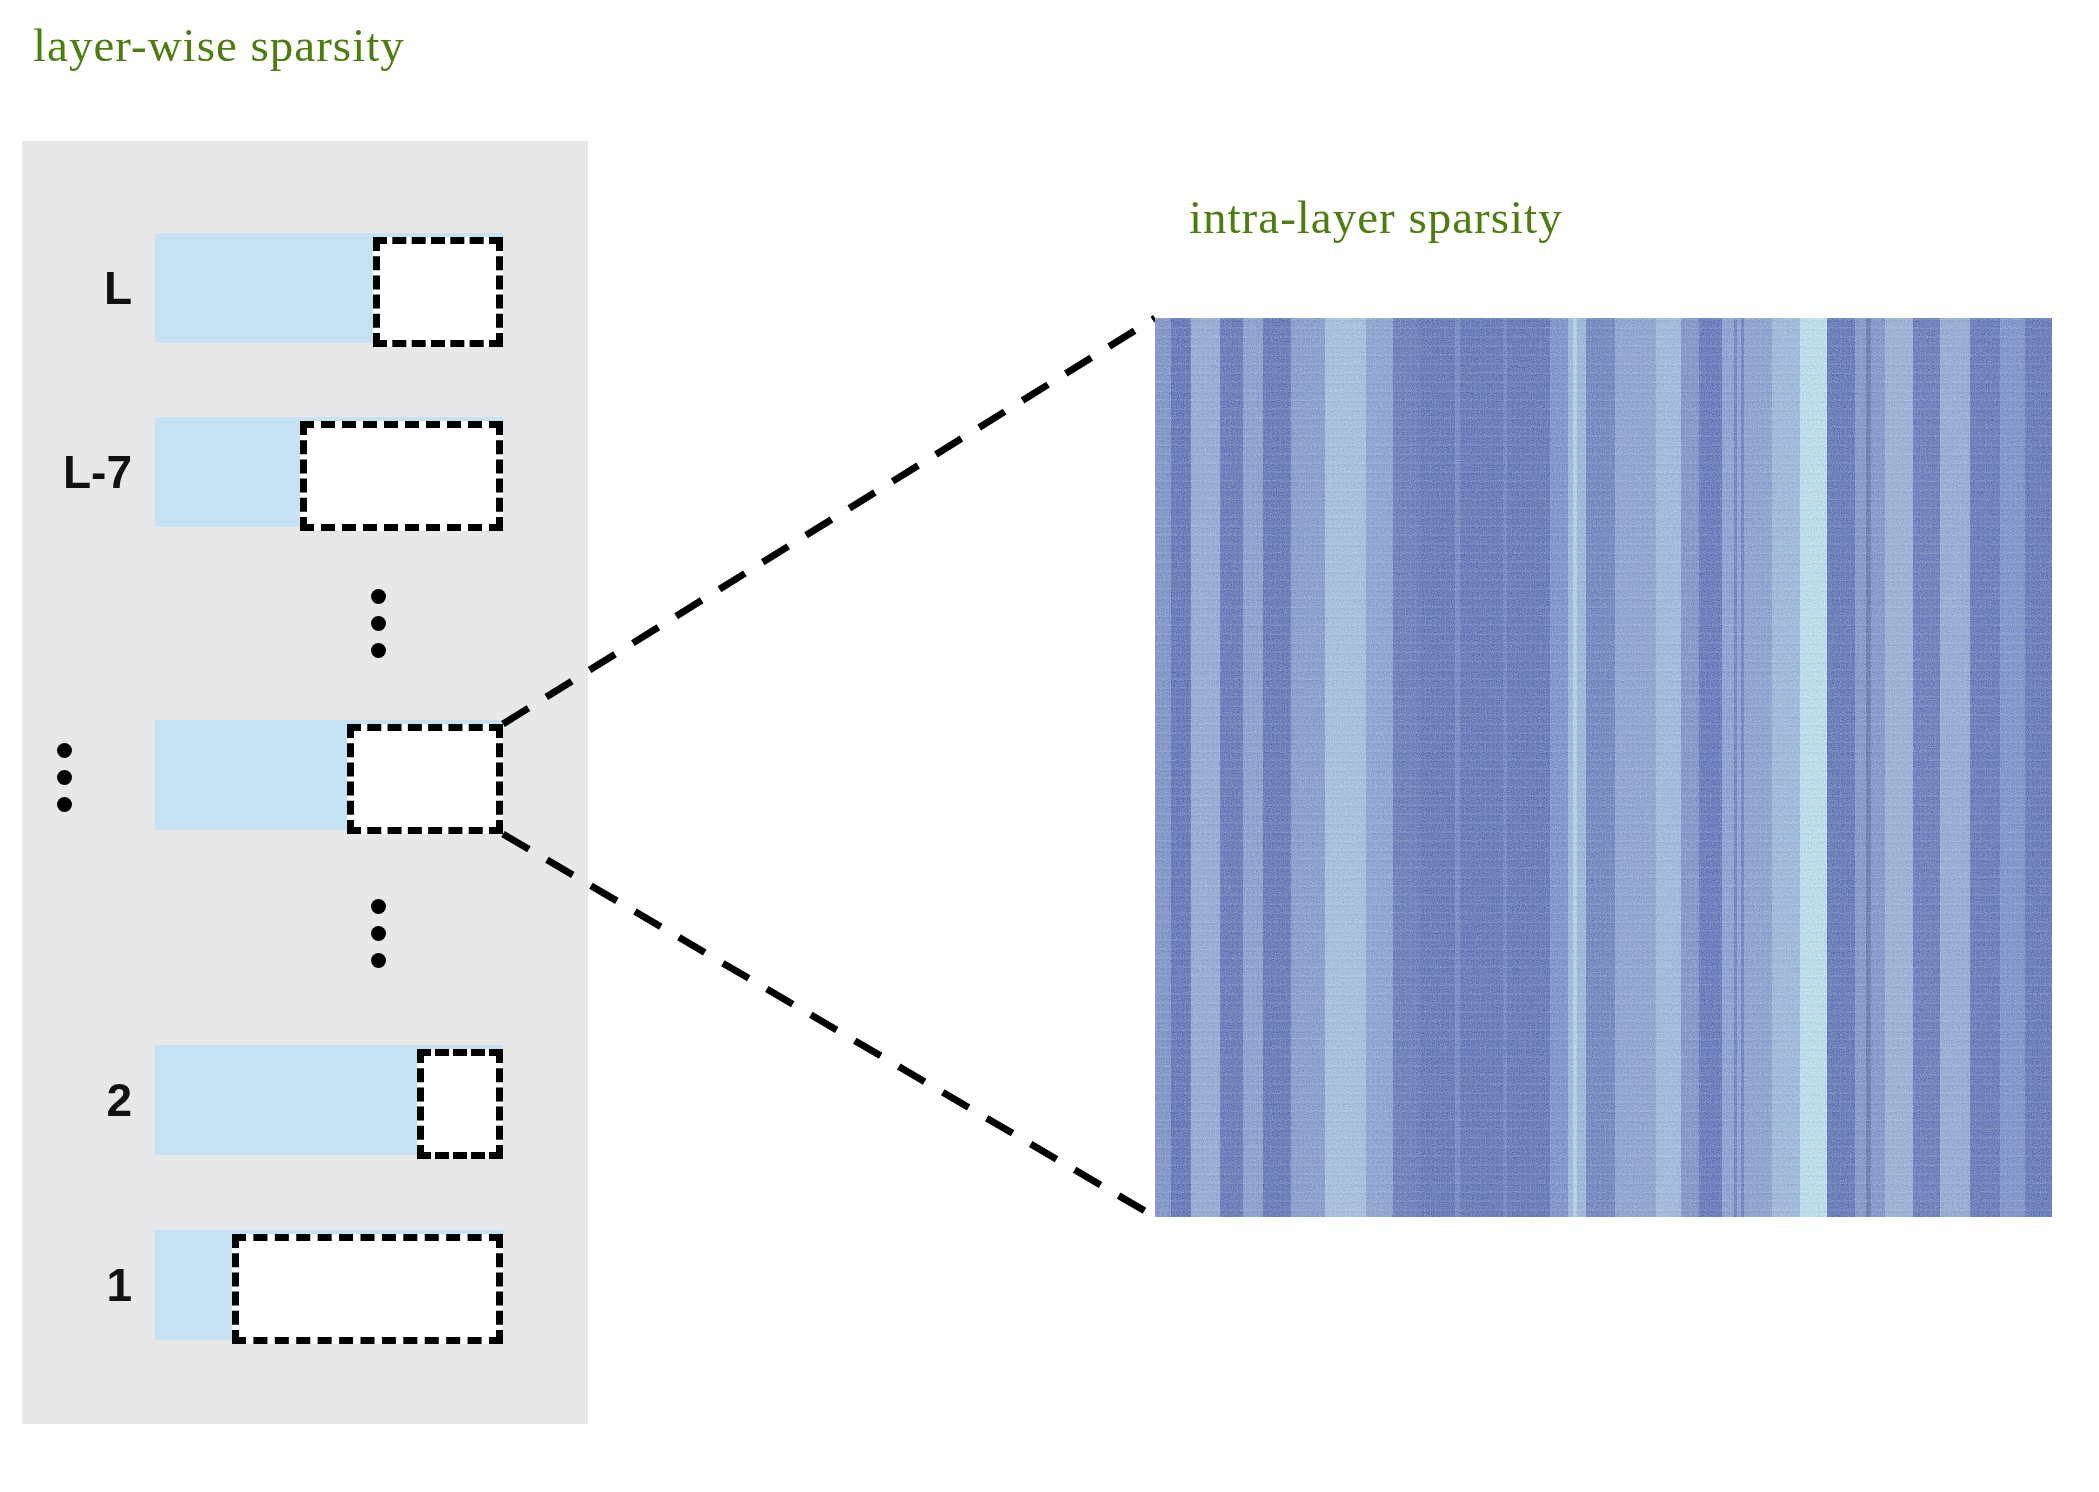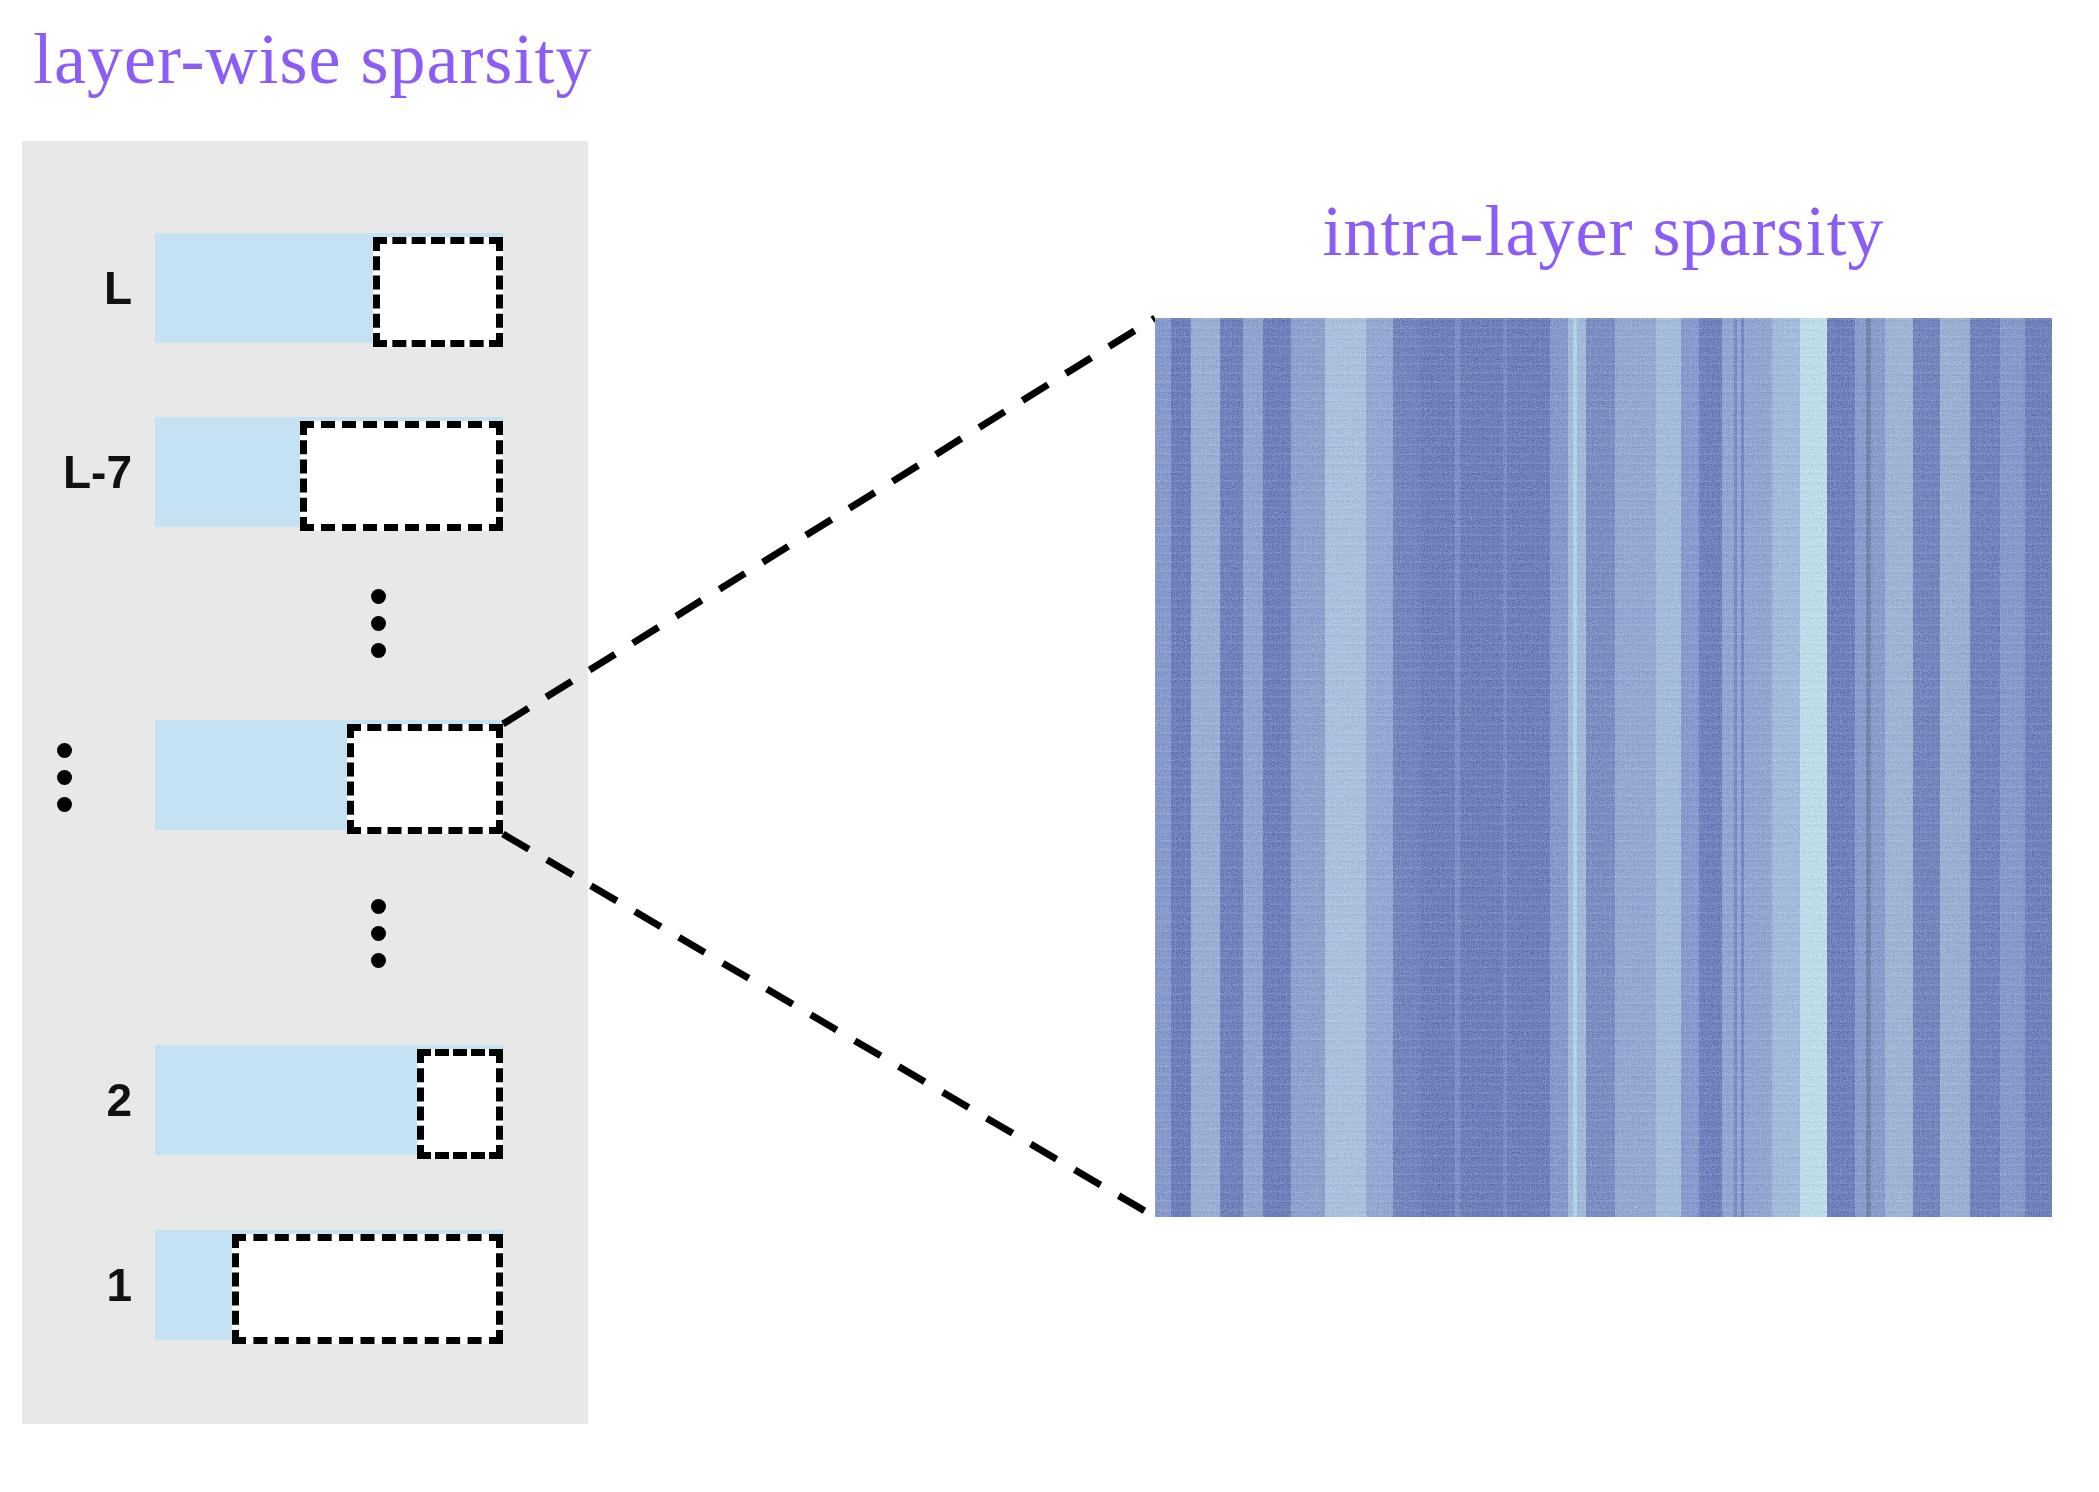--- a/index.html
+++ b/index.html
@@ -5,27 +5,27 @@
   html,body{margin:0;padding:0;background:#ffffff;}
   .canvas{
     position:relative;
     width:2099px;height:1492px;
     background:#ffffff;
     overflow:hidden;
     font-family:"Liberation Serif","DejaVu Serif",serif;
   }
   .title{
     position:absolute;
-    color:#8b5cf6;
-    font-size:72px;
+    color:#4d7c0f;
+    font-size:47px;
     letter-spacing:1px;
     white-space:nowrap;
   }
   #layerwise-title{left:33px;top:18px;}
-  #intralayer-title{left:1155px;top:190px;width:897px;text-align:center;}
+  #intralayer-title{left:1189px;top:190px;width:897px;}
   #panel{
     position:absolute;
     left:22px;top:141px;width:566px;height:1283px;
     background:#e8e8e8;
   }
   .bar-blue{position:absolute;background:#c4e2f2;}
   .bar-label{
     position:absolute;
     font-family:"Liberation Sans","DejaVu Sans",sans-serif;
     font-weight:bold;

